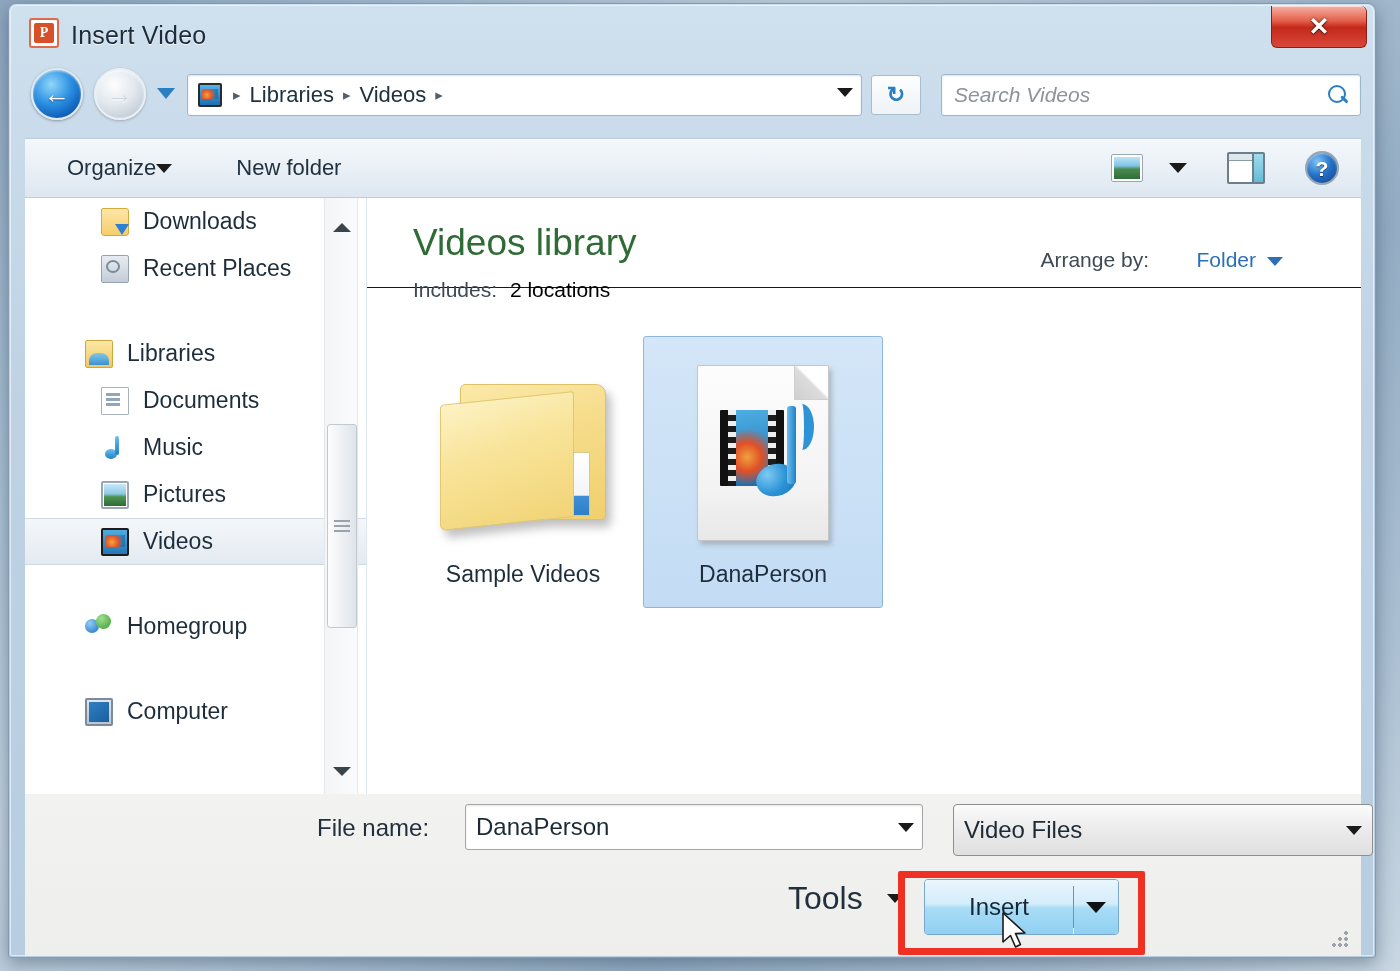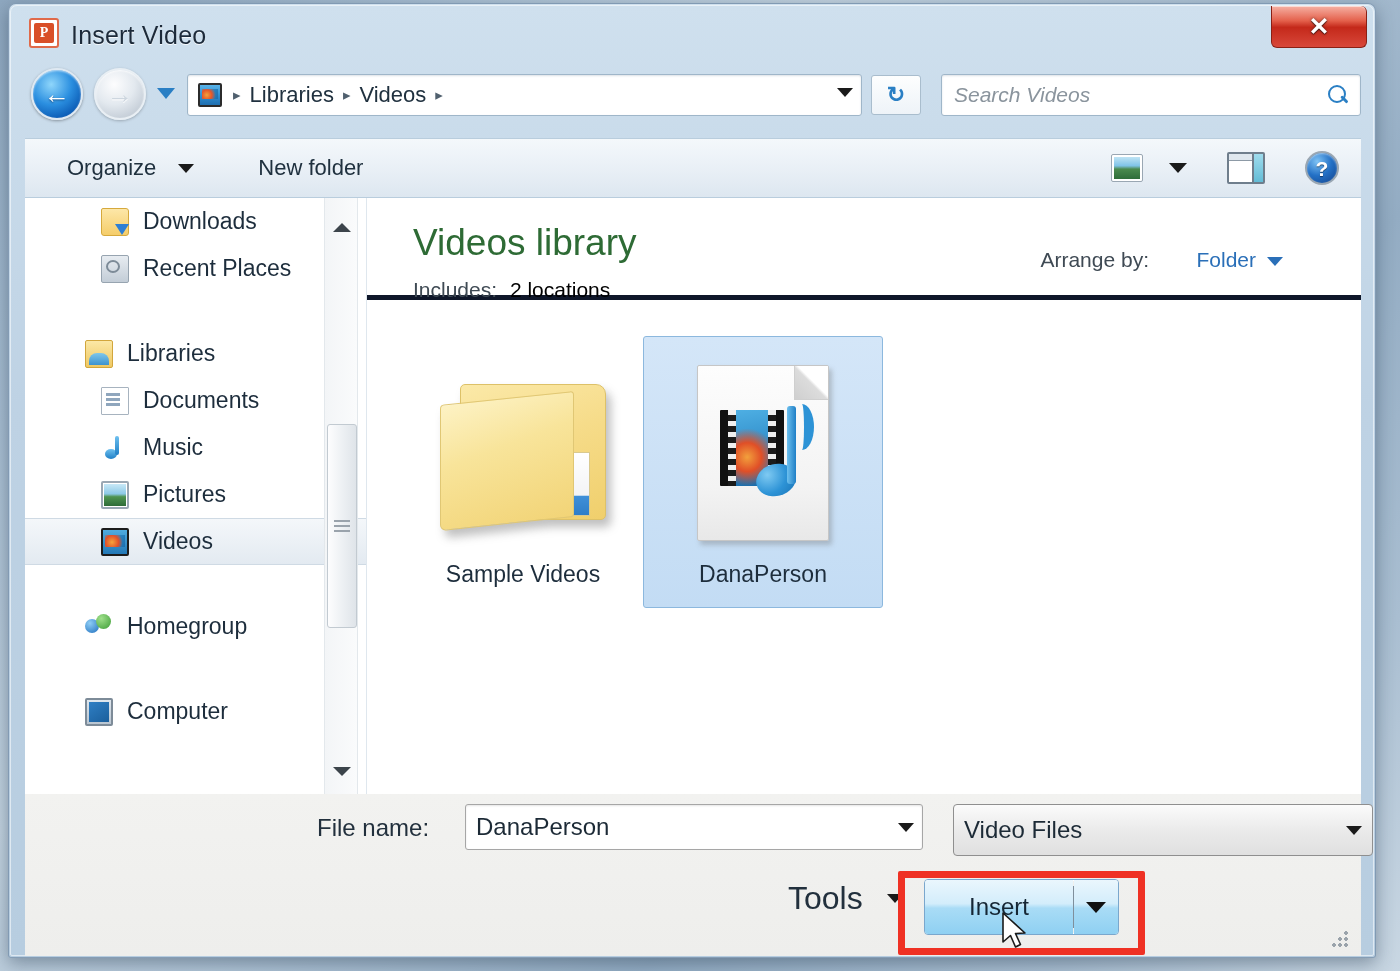--- a/index.html
+++ b/index.html
@@ -146,21 +146,21 @@
     background:#2a7fc4; transform:rotate(45deg); border-radius:2px;
   }
   
   #toolbar {
     position:absolute; left:16px; top:134px; width:1336px; height:60px;
     background: linear-gradient(180deg,#f4f8fb 0%, #e7eef5 60%, #dde7f0 100%);
     border-top:1px solid #b9cddd; border-bottom:1px solid #b9cddd;
     display:flex; align-items:center;
   }
   .tbitem { font-size:22px; color:#20313f; cursor:pointer; white-space:nowrap; }
-  #organize-button { margin-left:42px; display:flex; align-items:center; gap:22px; }
+  #organize-button { margin-left:42px; display:flex; align-items:center; gap:0; }
   .caret-dark { width:0;height:0;border-left:8px solid transparent;border-right:8px solid transparent;border-top:9px solid #1a1a1a; }
   #new-folder-button { margin-left:64px; }
   #toolbar-right { margin-left:auto; display:flex; align-items:center; gap:0; padding-right:22px; }
   #view-icon {
     width:32px;height:28px;border:1px solid #9aa7b3;border-radius:2px;background:#fff;
     position:relative; overflow:hidden; cursor:pointer;
   }
   #view-icon::after{
     content:""; position:absolute; inset:2px;
     background: linear-gradient(180deg,#bfe4f5 0%, #7fc3e8 40%, #4a8a4e 55%, #2f6d3a 100%);
@@ -255,22 +255,22 @@
   #nav-scroll-thumb {
     position:absolute; left:2px; top:226px; width:30px; height:204px;
     background: linear-gradient(90deg,#fdfdfe 0%,#eef1f4 48%,#dfe4e9 100%);
     border:1px solid #c2cad1; border-radius:3px; cursor:pointer;
     display:flex; align-items:center; justify-content:center;
   }
   #nav-scroll-thumb .grip { width:16px; height:12px;
     background: repeating-linear-gradient(180deg,#9aa3ac 0 2px, transparent 2px 5px); }
   
   #contentpane { flex:1; position:relative; background:#fff; }
-  #content-header { position:absolute; left:0; top:0; width:100%; height:102px;
-    border-bottom:5px solid #0f172a;text-align:right; }
+  #content-header { position:absolute; left:0; top:0; width:100%; height:90px;
+    border-bottom:1px solid #0f172a;text-align:right; }
   #library-title { position:absolute; left:46px; top:24px; font-size:37px; color:#2e6b35;
     font-family:"Liberation Sans", sans-serif; white-space:nowrap; }
   #library-includes { position:absolute; left:46px; top:80px; font-size:21px; color:#3f4a54; white-space:nowrap; }
   #includes-link { color:#000000; cursor:pointer; margin-left:7px; }
   #arrange-by-label { position:absolute; right:212px; top:50px; font-size:21px; color:#3f4a54; white-space:nowrap; }
   #arrange-by-value { position:absolute; right:105px; top:50px; font-size:21px; color:#2a6fb8; cursor:pointer; white-space:nowrap; }
   #arrange-by-caret { position:absolute; right:78px; top:59px; cursor:pointer;
     width:0;height:0;border-left:8px solid transparent;border-right:8px solid transparent;border-top:9px solid #2a6fb8; }
   #file-grid { position:absolute; left:36px; top:138px; display:flex; gap:0; }
   .file-item { width:240px; height:272px; display:flex; flex-direction:column; align-items:center;

